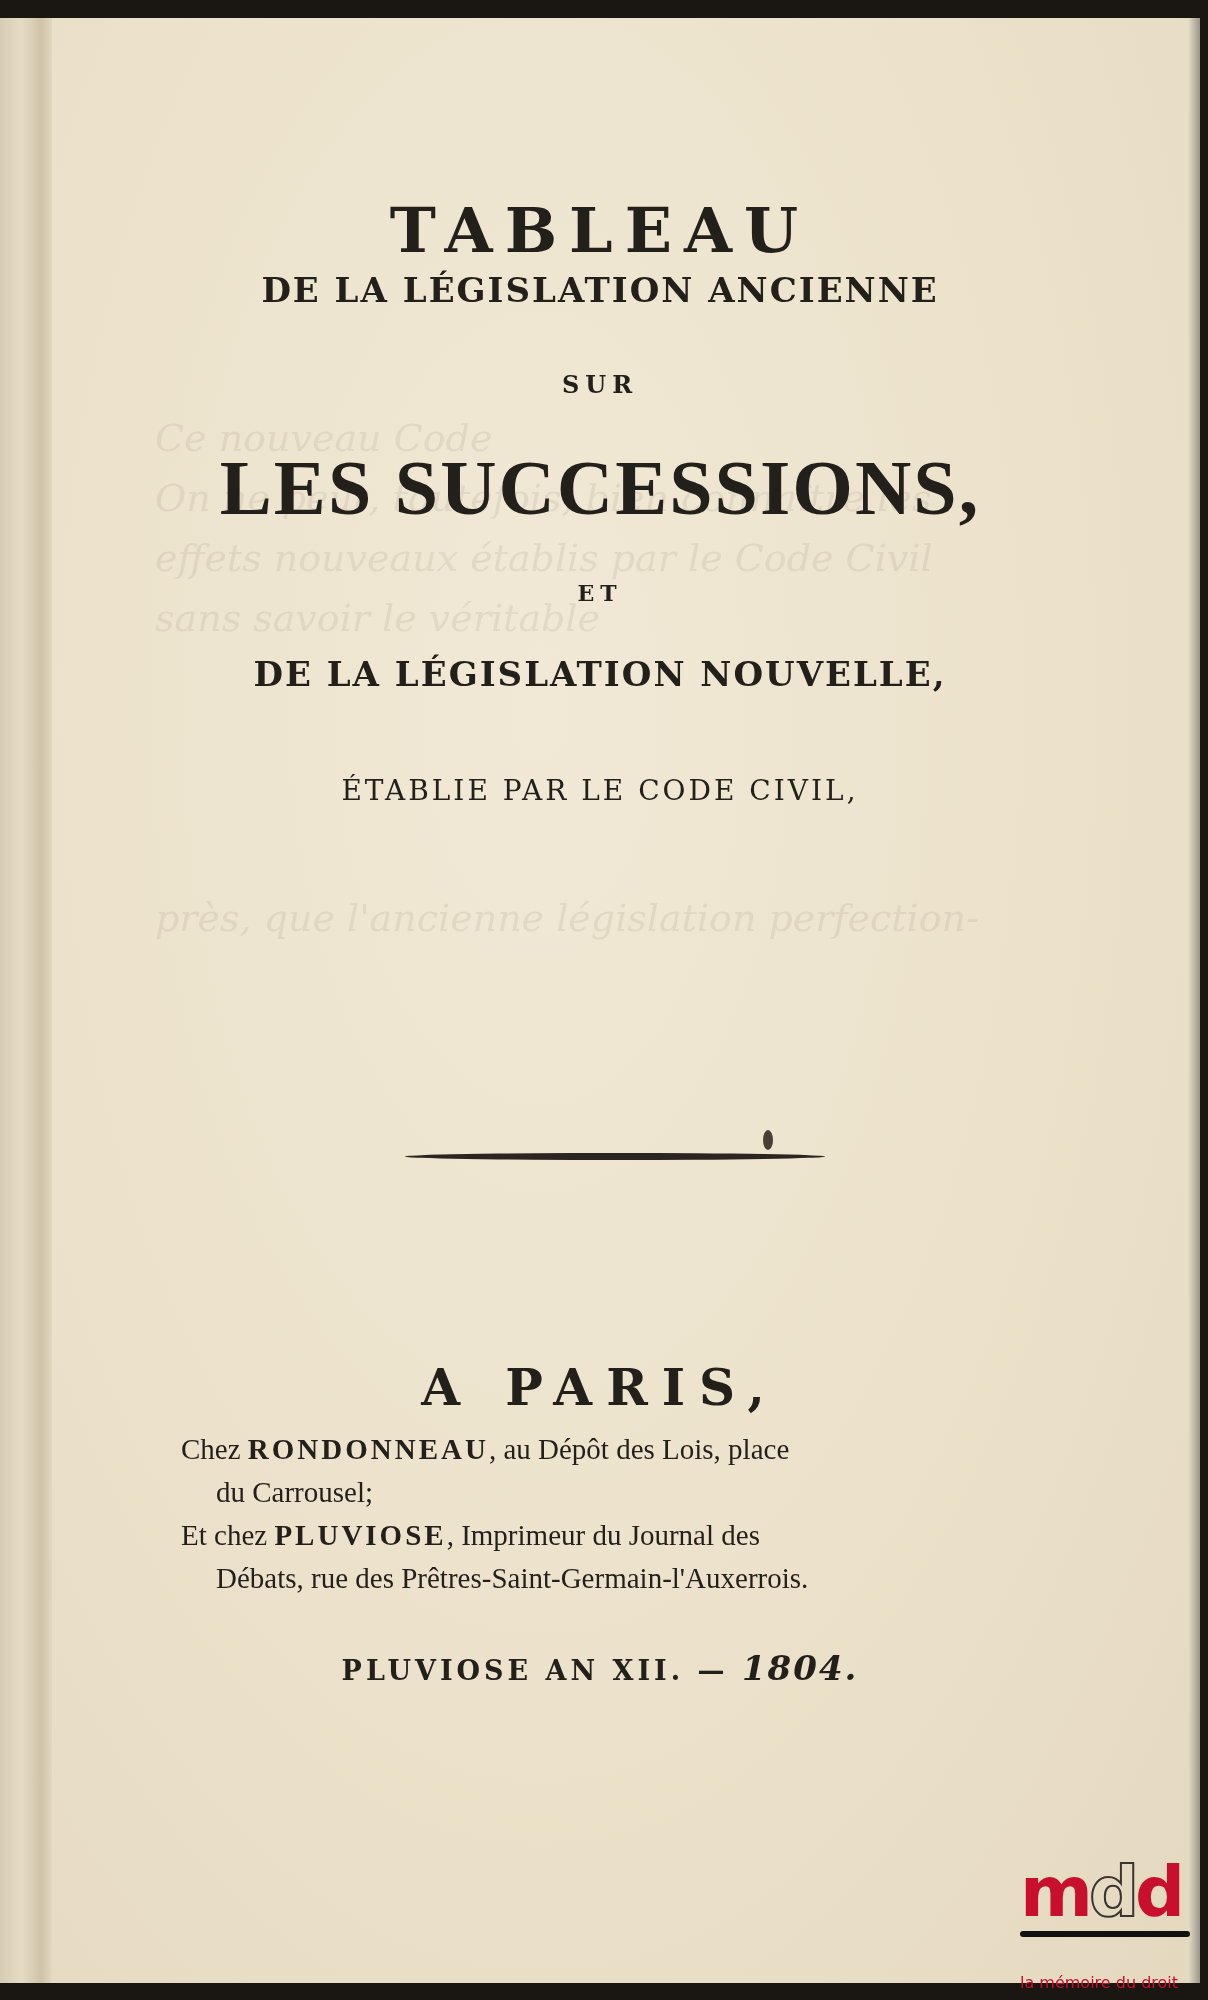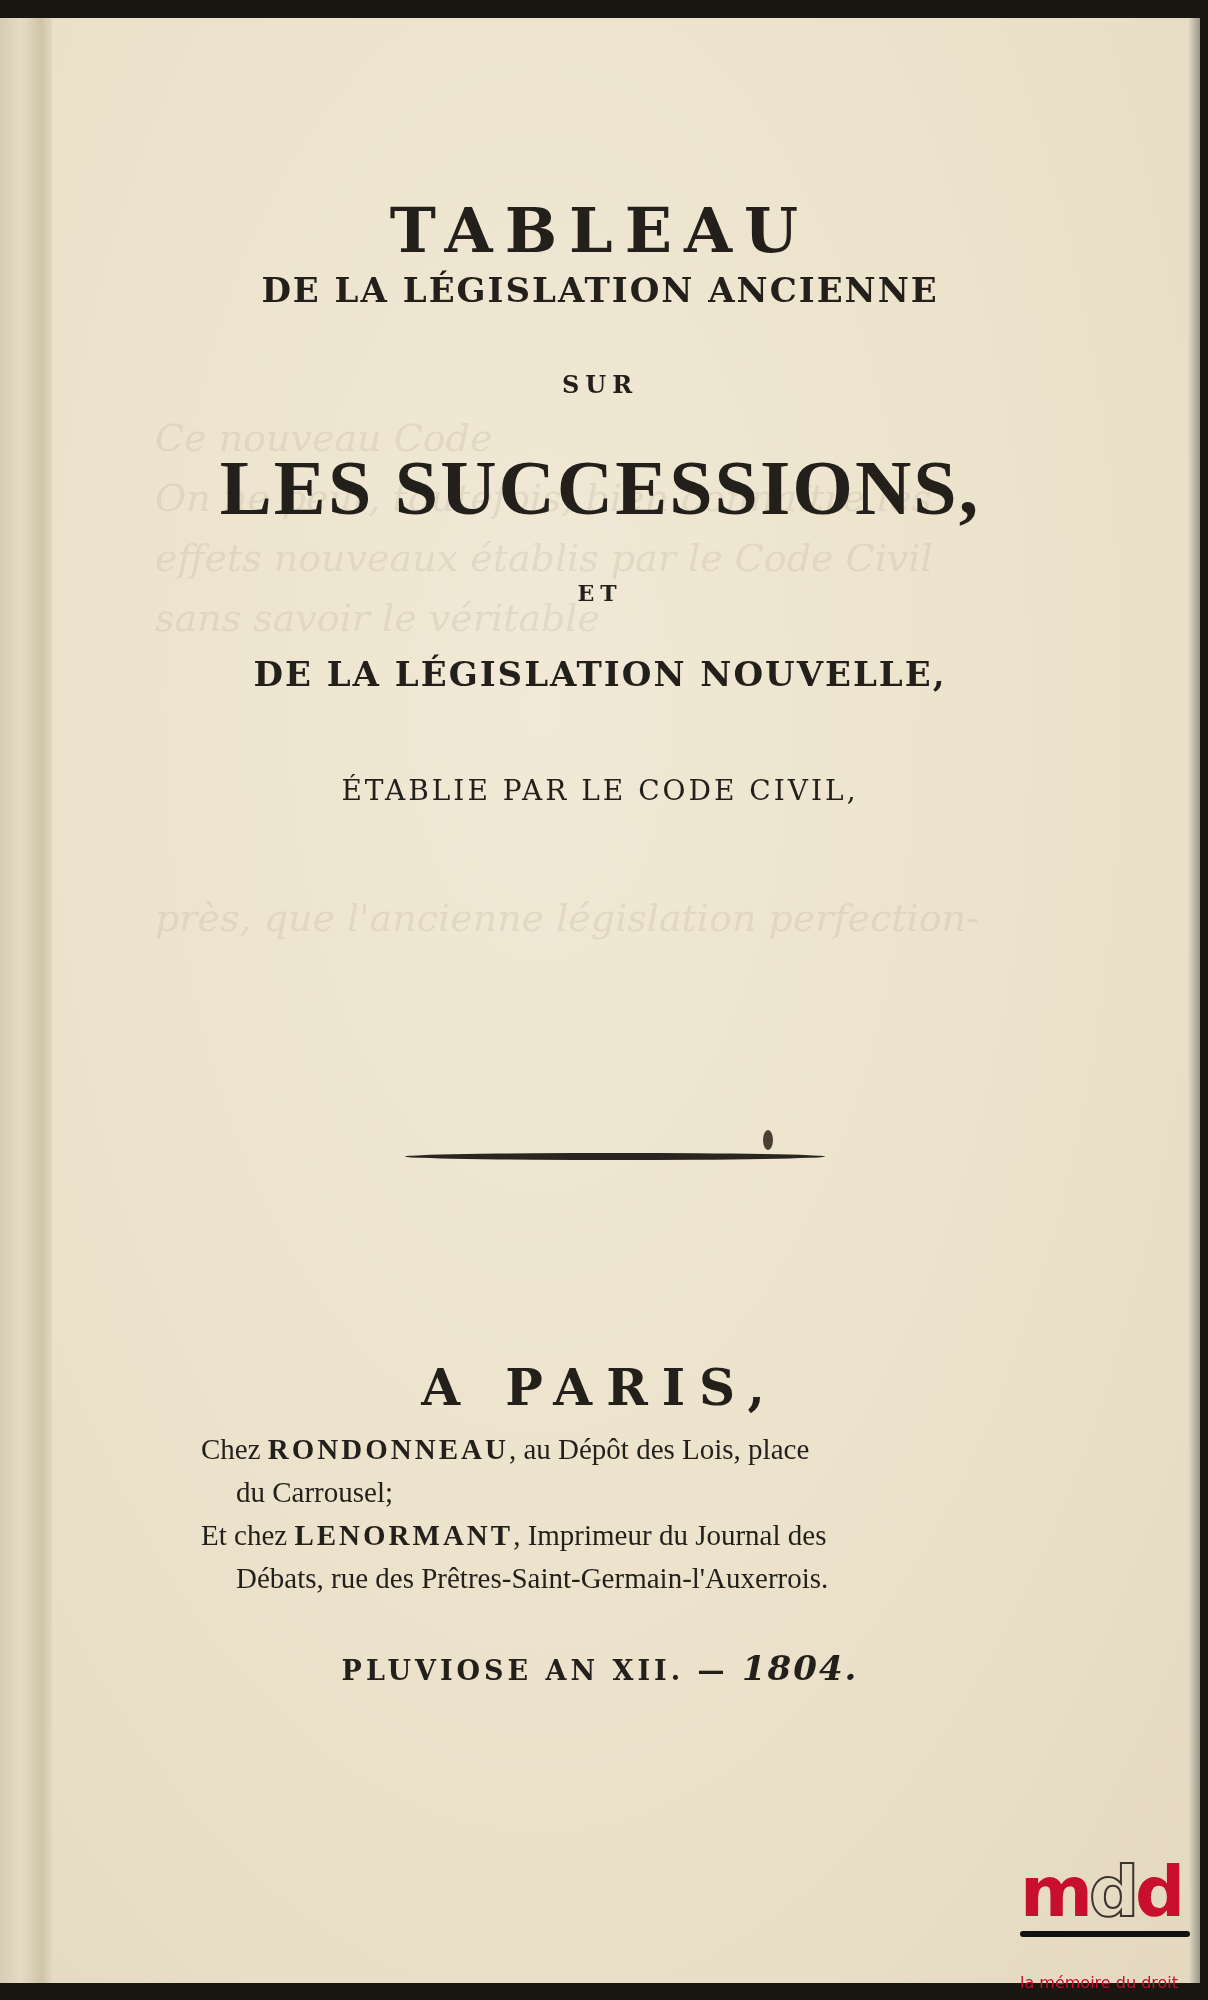--- a/index.html
+++ b/index.html
@@ -50,21 +50,21 @@
   .rule {
     position: absolute; left: 405px; top: 1135px; width: 420px; height: 7px;
     background: #2a2520; border-radius: 50%;
   }
   .rule-dot {
     position: absolute; left: 763px; top: 1112px; width: 10px; height: 20px;
     background: #4a3f33; border-radius: 50%;
   }
   .paris { top: 1340px; font-size: 50px; letter-spacing: 14px; font-weight: bold; }
   .publisher {
-    position: absolute; left: 201px; width: 870px; top: 1410px; color: #231f1b;
+    position: absolute; left: 181px; width: 870px; top: 1410px; color: #231f1b;
     font-family: "Liberation Serif", serif; font-size: 29px; line-height: 43px;
     text-align: justify;
   }
   .publisher p { margin: 0; }
   .publisher .indent { padding-left: 35px; }
   .publisher .caps { letter-spacing: 3px; font-weight: bold; }
   .date { top: 1630px; font-size: 27px; font-weight: bold; letter-spacing: 4px; }
   .date .year { font-style: italic; font-size: 34px; letter-spacing: 2px; }
   .logo {
     position: absolute; right: 18px; bottom: 8px; width: 170px; text-align: left;
@@ -101,21 +101,21 @@
   <div class="rule-dot"></div>
 
   <div class="center paris">A PARIS,</div>
 
   <div class="publisher">
     <p>
       <span>Chez </span><span class="caps">RONDONNEAU</span><span>, au Dépôt des Lois, place</span>
     </p>
     <p class="indent">du Carrousel;</p>
     <p>
-      <span>Et chez </span><span class="caps">LENORMANT</span><span>, Imprimeur du Journal des</span>
+      <span>Et chez </span><span class="caps">PLUVIOSE</span><span>, Imprimeur du Journal des</span>
     </p>
     <p class="indent">Débats, rue des Prêtres-Saint-Germain-l'Auxerrois.</p>
   </div>
 
   <div class="center date">
     <span>PLUVIOSE AN XII. — </span><span class="year">1804.</span>
   </div>
 </div>
 
 <div class="logo">

